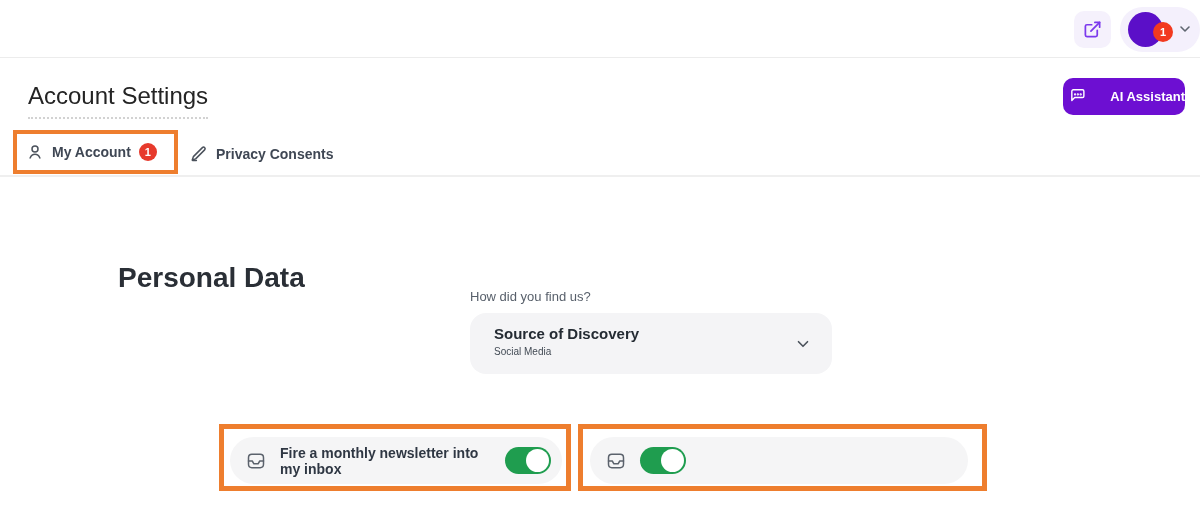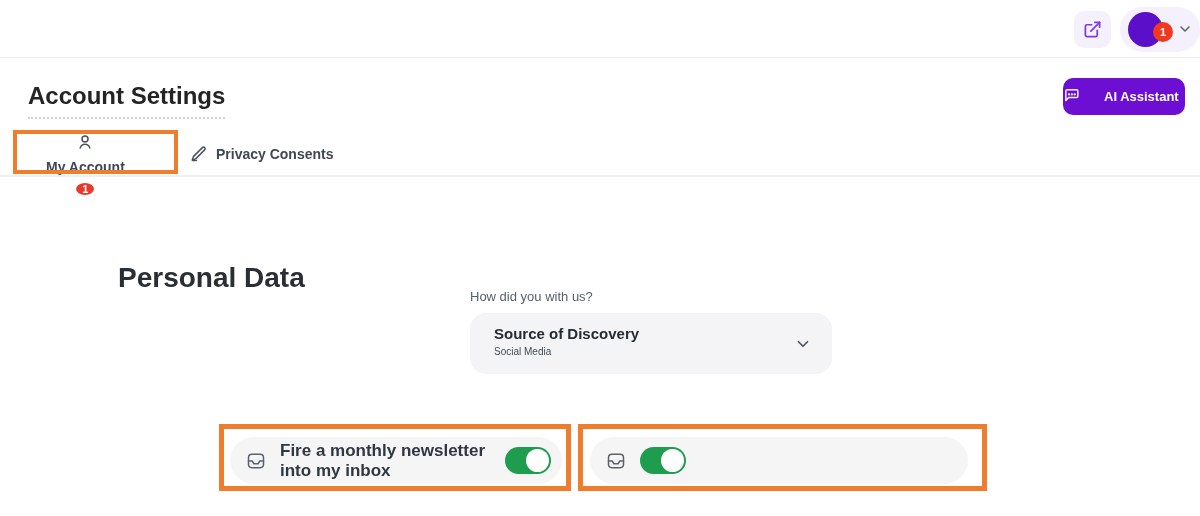--- a/index.html
+++ b/index.html
@@ -24,37 +24,37 @@
   }
   .avatar-badge {
     position: absolute; left: 33px; top: 15px; width: 20px; height: 20px;
     border-radius: 50%; background: #f2391f; color: #fff; font-size: 11px;
     font-weight: bold; display: flex; align-items: center; justify-content: center;
   }
   .avatar-chevron { position: absolute; left: 57px; top: 14px; width: 16px; height: 16px; color: #5f6670; }
 
   
   .page-title {
-    left: 28px; top: 82px; font-size: 24px; font-weight: bold; color: #242424;
+    left: 28px; top: 82px; font-size: 24px; font-weight: normal; color: #242424;
     padding-bottom: 7px; border-bottom: 2px dotted #d2d2d2;
   }
   .ai-btn {
     left: 1063px; top: 78px; width: 122px; height: 37px; border-radius: 10px;
     background: #6d0fd2; color: #ffffff; display: flex; align-items: center;
-    justify-content: flex-start; gap: 24px; font-size: 13px; font-weight: bold;
+    justify-content: flex-end; gap: 24px; font-size: 13px; font-weight: bold;
     border: none; cursor: pointer;
   }
 
   
   .tabs-divider { left: 0; top: 175px; width: 1200px; height: 2px; background: #efefef; }
   .tab {
     top: 133px; height: 41px; display: flex; align-items: center; gap: 8px;
     color: #3f4754; font-size: 14px; font-weight: bold; cursor: pointer;
   }
-  .tab-my-account { left: 18px; padding: 0 28px; border-bottom: 3px solid #4f5158; flex-direction: column; }
+  .tab-my-account { left: 18px; padding: 0 8px; border-bottom: 3px solid #4f5158; }
   .tab-privacy { left: 182px; padding: 0 8px; }
   .tab-badge {
     width: 18px; height: 18px; border-radius: 50%; background: #e73a2c; color: #fff;
     font-size: 11px; font-weight: bold; display: flex; align-items: center; justify-content: center;
   }
   .tab-icon { color: #4b525c; display: flex; }
 
   
   .section-title { left: 118px; top: 262px; font-size: 28px; font-weight: bold; color: #2a2f36; }
   .field-label { left: 470px; top: 289px; font-size: 13px; color: #58606b; }
@@ -66,21 +66,21 @@
   .select-value { position: absolute; left: 24px; top: 33px; font-size: 10px; color: #434b55; }
   .select-chevron { position: absolute; right: 20px; top: 22px; width: 18px; height: 18px; color: #4b525c; }
 
   
   .toggle-pill {
     top: 437px; height: 47px; border-radius: 24px; background: #f5f5f6;
     display: flex; align-items: center; gap: 14px; padding: 0 11px 0 16px;
   }
   .toggle-pill-1 { left: 230px; width: 332px; }
   .toggle-pill-2 { left: 590px; width: 378px; }
-  .toggle-label { font-size: 17px; font-weight: 600; color: #2f3743; flex: 1; }
+  .toggle-label { font-size: 14px; font-weight: 600; color: #2f3743; flex: 1; }
   .tray-icon { color: #5b626c; display: flex; flex-shrink: 0; }
   .switch {
     width: 46px; height: 27px; border-radius: 14px; background: #1f9d4f;
     position: relative; flex-shrink: 0; cursor: pointer;
   }
   .switch-knob {
     position: absolute; right: 2px; top: 2px; width: 23px; height: 23px;
     border-radius: 50%; background: #ffffff;
   }
 
@@ -147,21 +147,21 @@
     <svg width="18" height="18" viewBox="0 0 24 24" fill="none" stroke="currentColor" stroke-width="2" stroke-linecap="round" stroke-linejoin="round">
       <path d="M16.5 3.5a2.1 2.1 0 0 1 3 3L7.5 18.5 3 20l1.5-4.5Z"></path>
       <path d="M3.5 20.5h5"></path>
     </svg>
   </span>
   <span>Privacy Consents</span>
 </div>
 
 <div class="abs section-title">Personal Data</div>
 
-<div class="abs field-label">How did you with us?</div>
+<div class="abs field-label">How did you find us?</div>
 
 <div class="abs select-box">
   <div class="select-label">Source of Discovery</div>
   <div class="select-value">Social Media</div>
   <span class="select-chevron">
     <svg width="18" height="18" viewBox="0 0 24 24" fill="none" stroke="currentColor" stroke-width="2.2" stroke-linecap="round" stroke-linejoin="round">
       <polyline points="6 9 12 15 18 9"></polyline>
     </svg>
   </span>
 </div>

